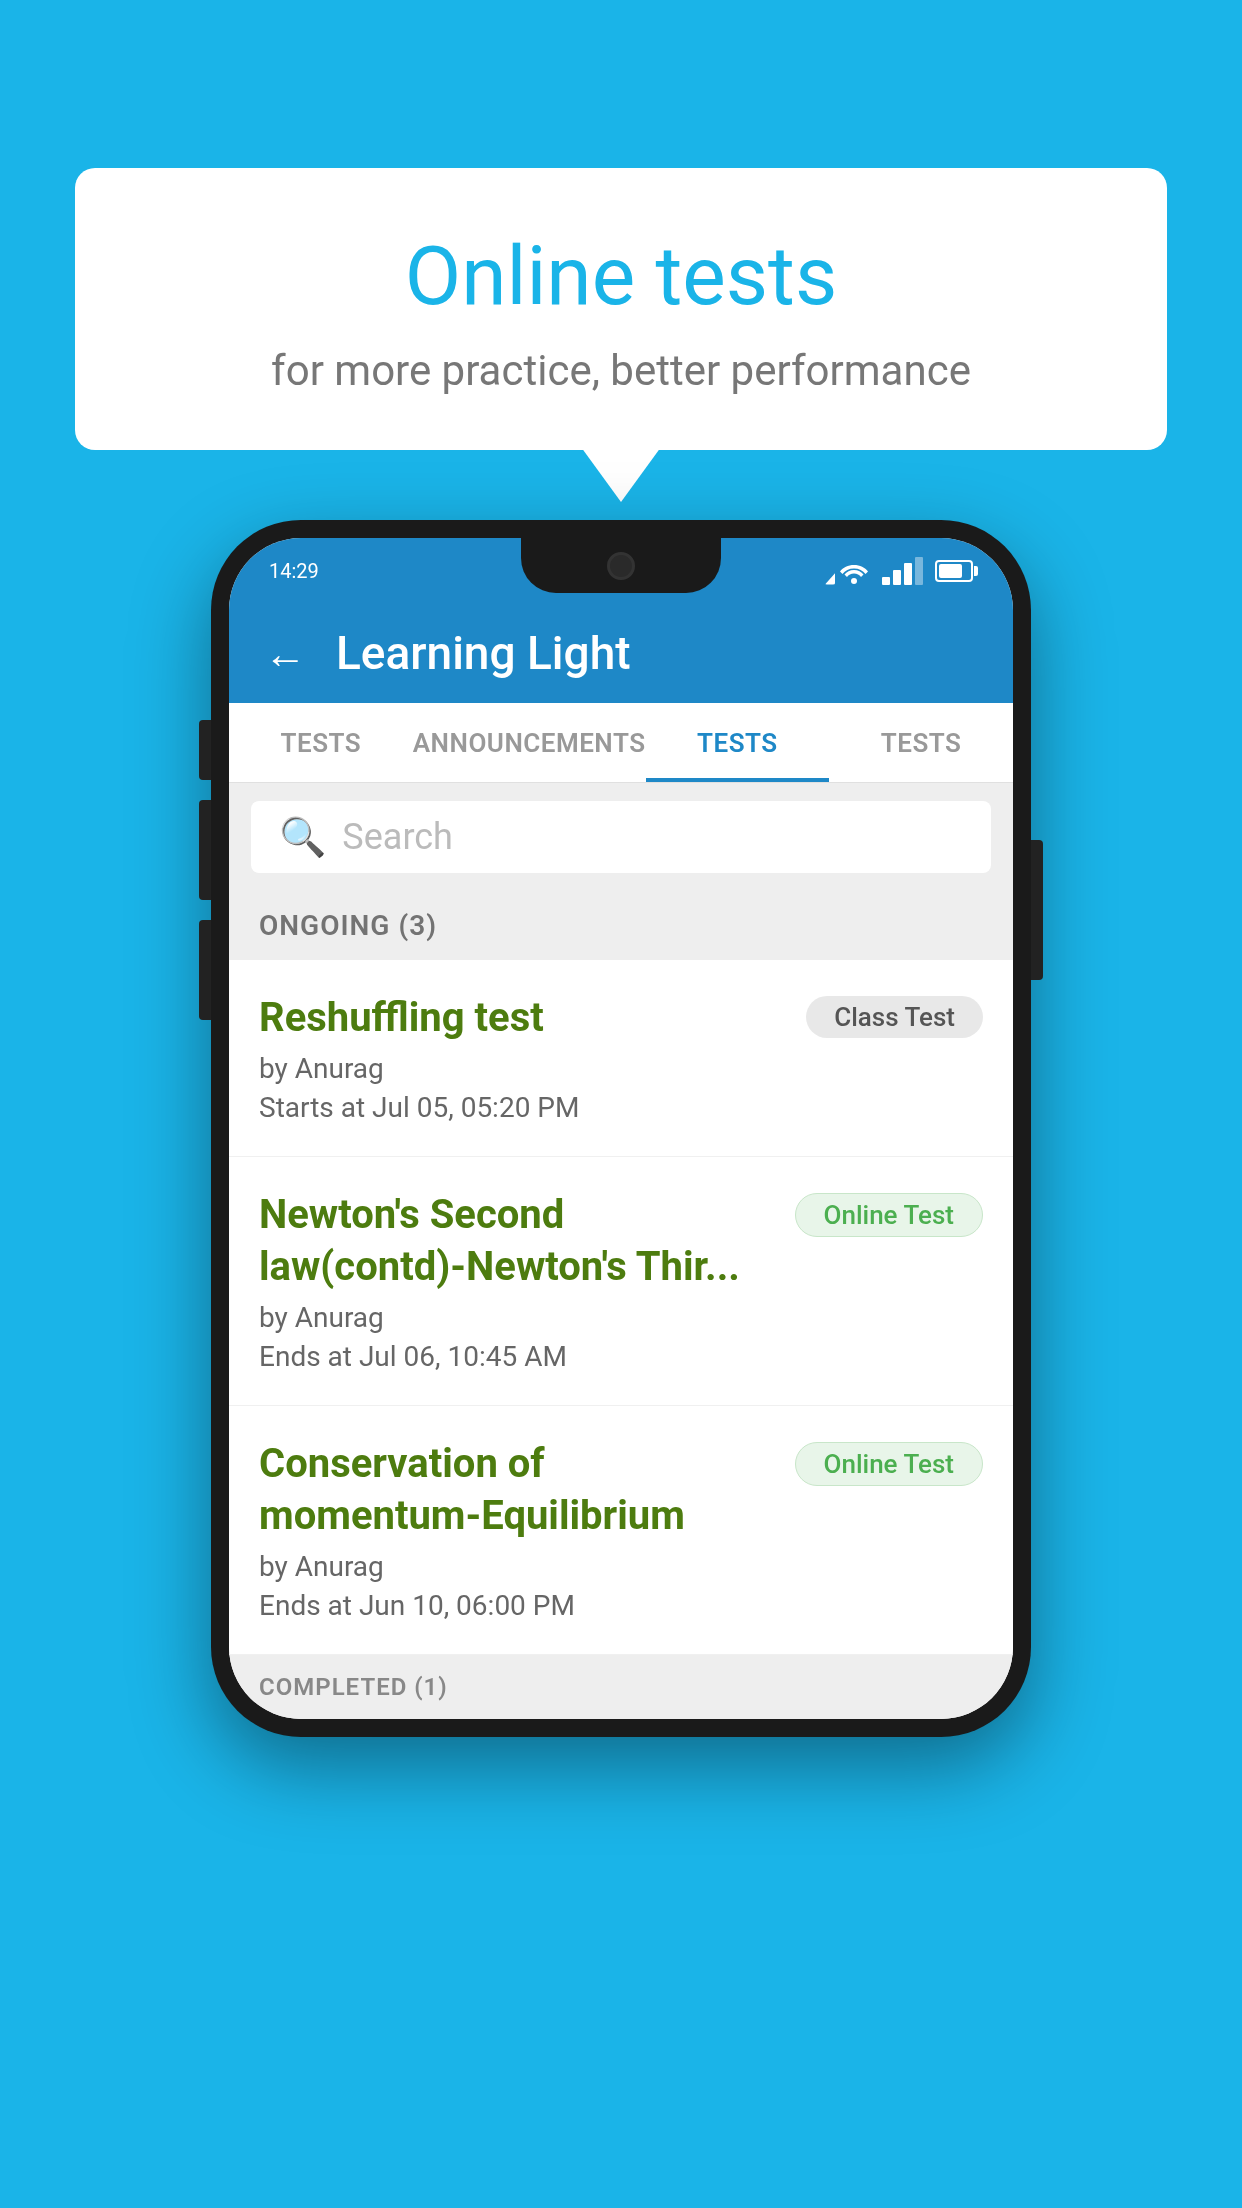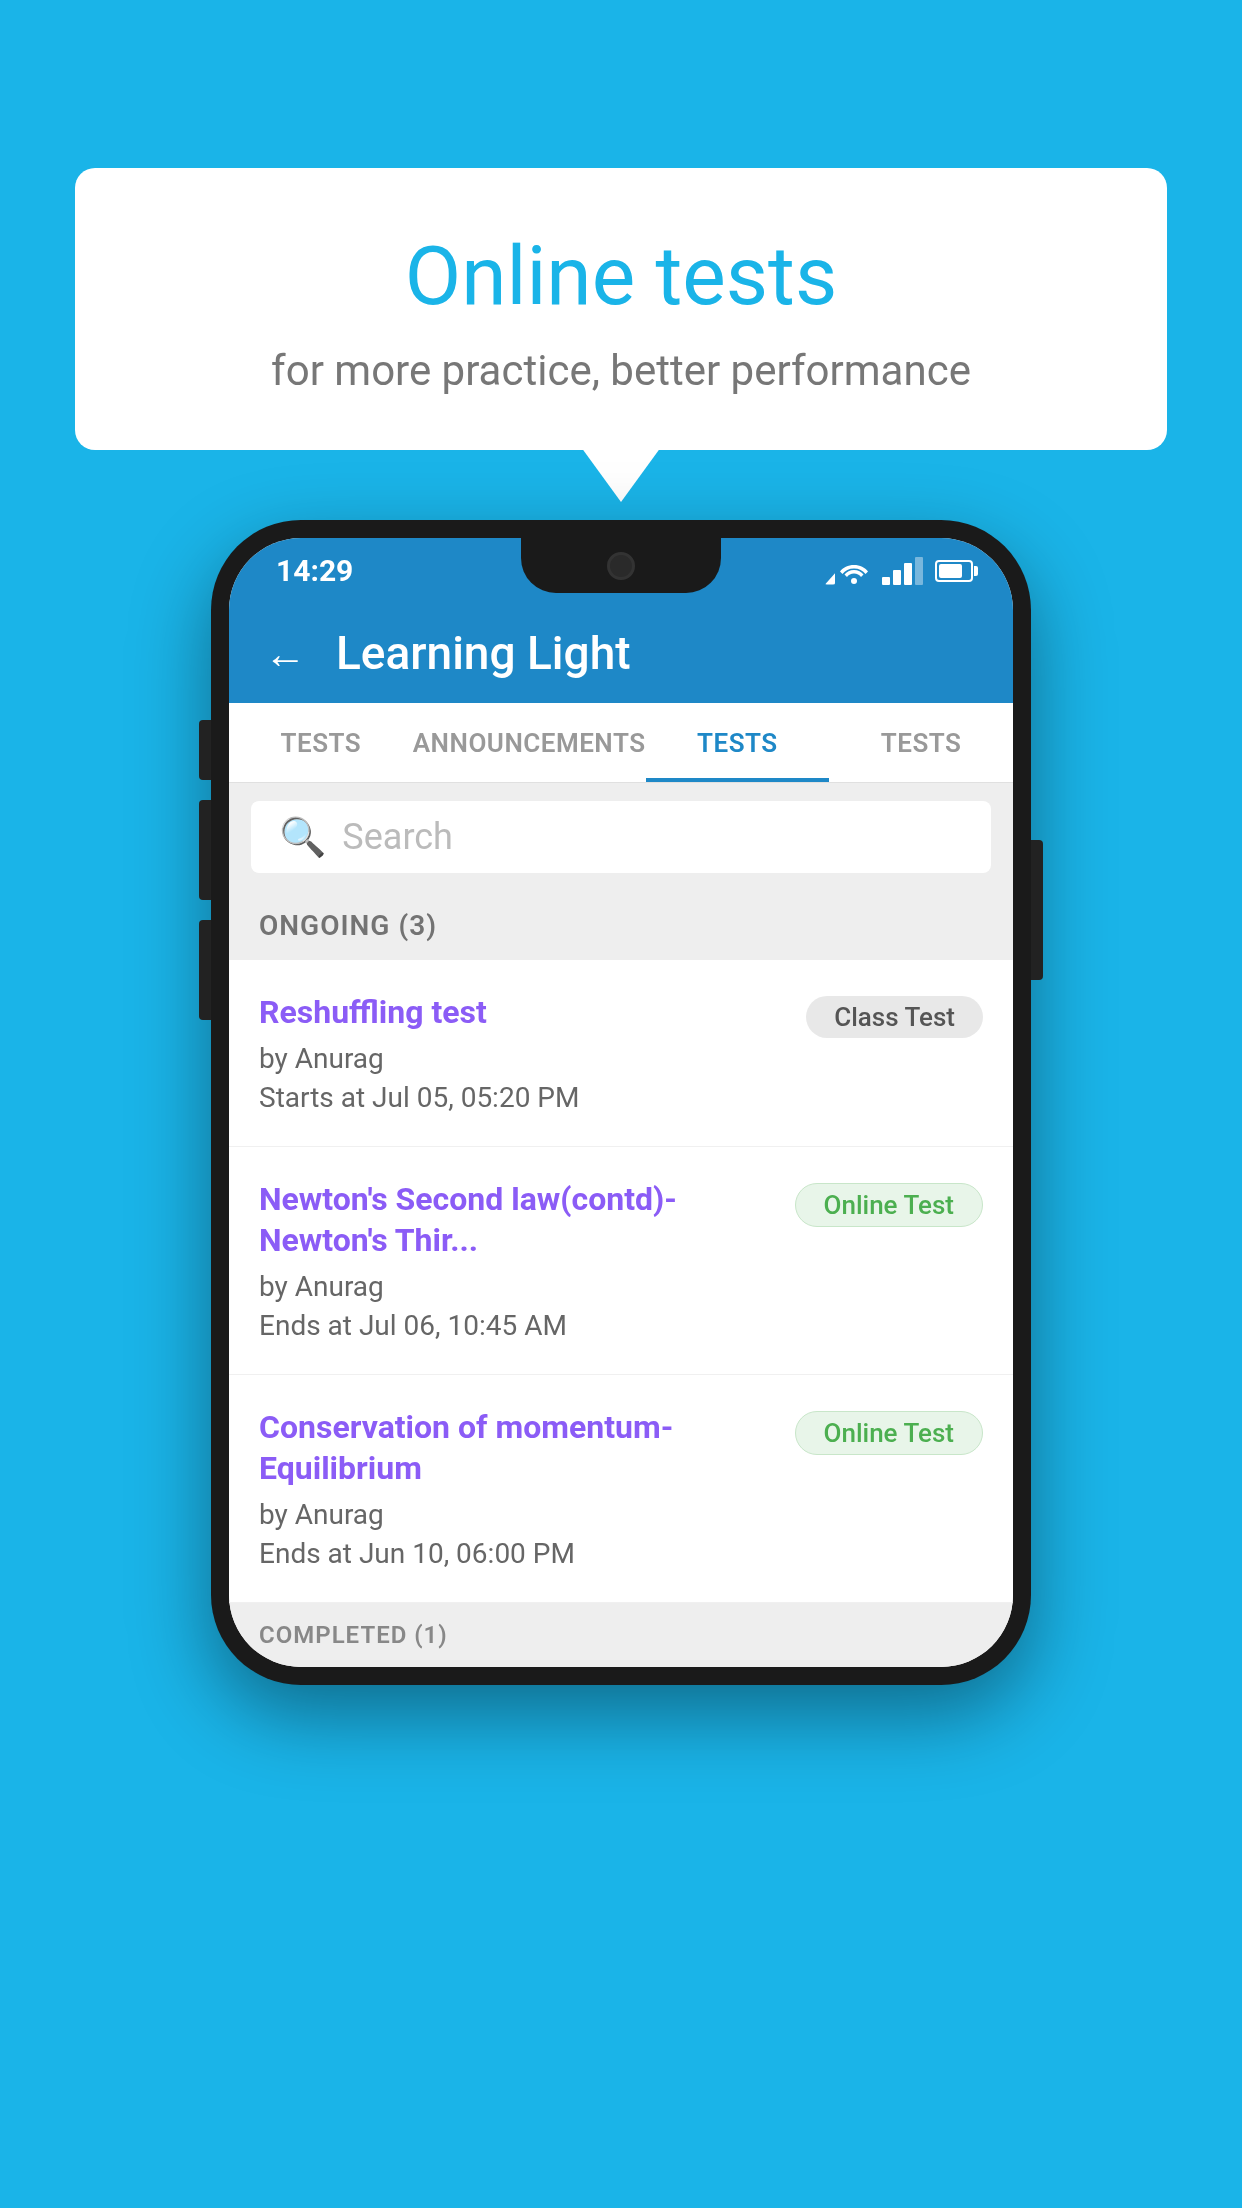--- a/index.html
+++ b/index.html
@@ -146,23 +146,22 @@
       background: #1e88c7;
       height: 65px;
       display: flex;
       align-items: center;
       justify-content: space-between;
       padding: 0 40px;
     }
 
     .status-time {
       color: white;
-      font-size: 30px;
-      font-weight: 700;
-      margin-left: 7px;
+      font-size: 20px;
+      font-weight: 400;
     }
 
     .status-icons {
       display: flex;
       align-items: center;
       gap: 12px;
     }
 
     .signal-bars {
       display: flex;
@@ -309,23 +308,23 @@
       align-items: flex-start;
       justify-content: space-between;
       gap: 20px;
     }
 
     .test-info {
       flex: 1;
     }
 
     .test-name {
-      font-size: 32px;
+      font-size: 40px;
       font-weight: 700;
-      color: #8b5cf6;
+      color: #4d7c0f;
       margin-bottom: 8px;
       line-height: 1.3;
     }
 
     .test-author {
       font-size: 28px;
       color: #666;
       margin-bottom: 6px;
     }
 

